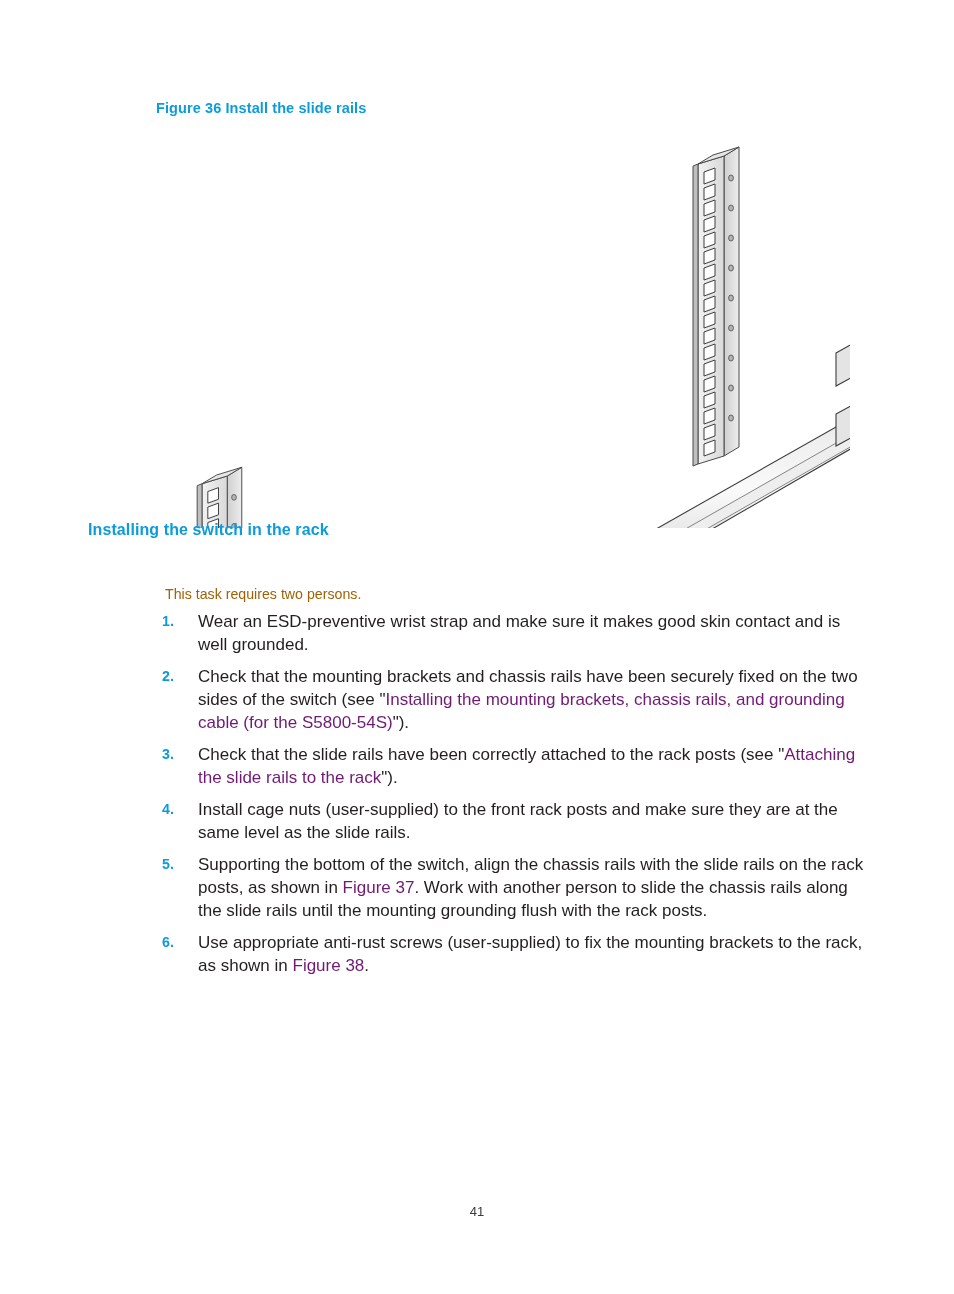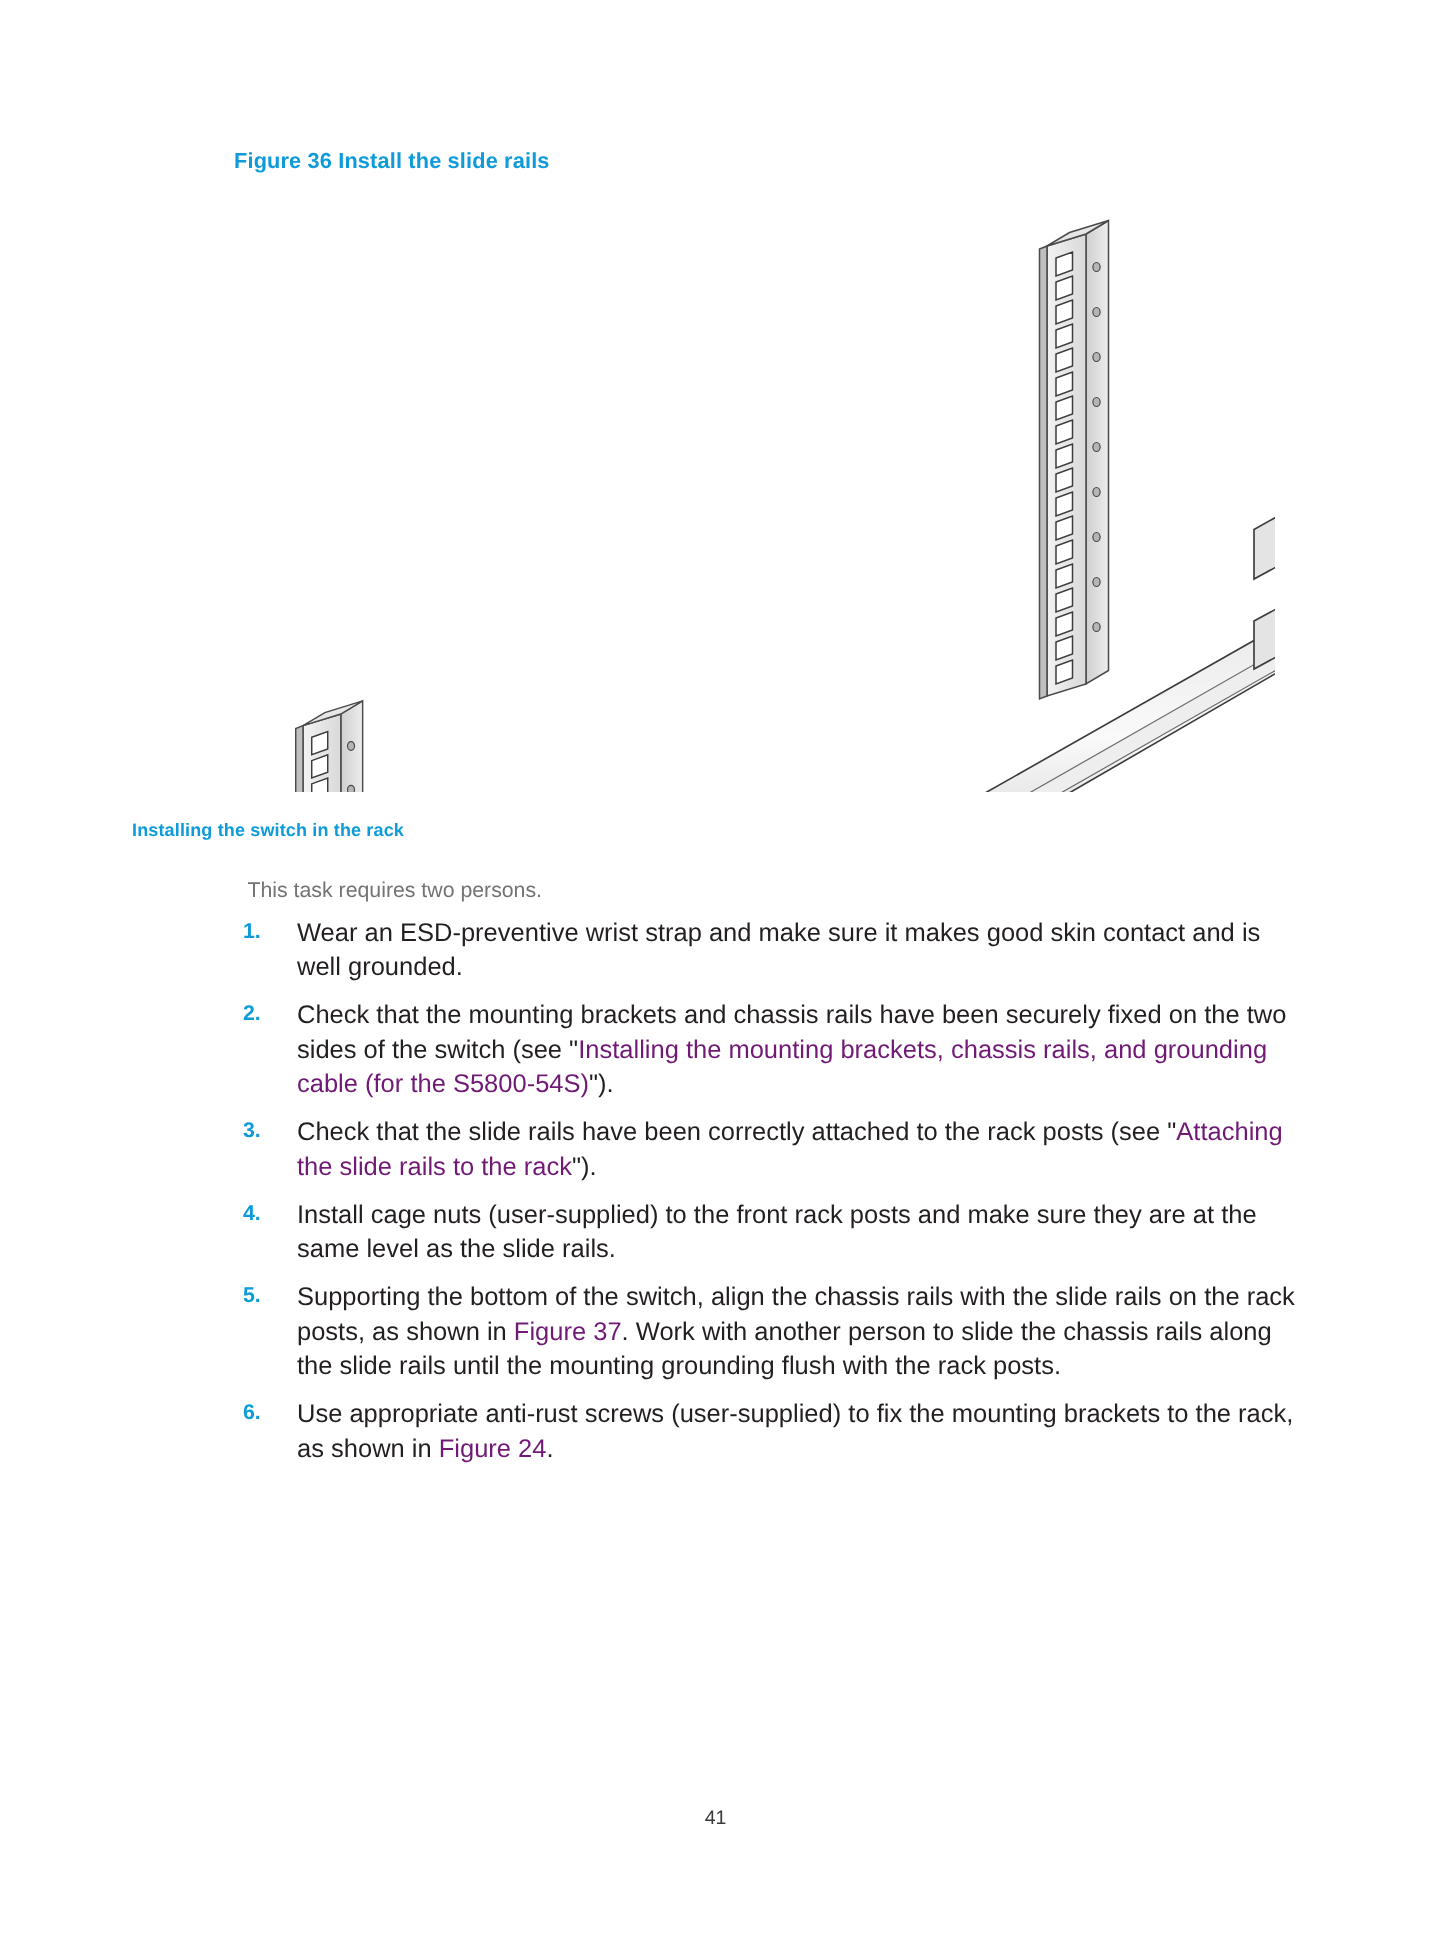--- a/index.html
+++ b/index.html
@@ -41,36 +41,36 @@
     top: 128px;
     width: 700px;
     height: 400px;
   }
   .figure-area svg { display: block; }
 
   
   .section-heading {
     position: absolute;
     left: 88px;
-    top: 546px;
-    font-size: 12px;
+    top: 521px;
+    font-size: 16px;
     font-weight: bold;
     color: #0d9bd9;
     letter-spacing: .1px;
     white-space: nowrap;
   }
 
   
   .intro {
     position: absolute;
     left: 165px;
     top: 584px;
     font-size: 14.2px;
     line-height: 20px;
-    color: #737373;
+    color: #a16207;
     white-space: nowrap;
   }
 
   .steps {
     position: absolute;
     left: 162px;
     top: 610px;
     width: 706px;
   }
   .step {
@@ -295,19 +295,19 @@
     <div class="step">
       <div class="step-num">4.</div>
       <div class="step-text"><span>Install cage nuts (user-supplied) to the front rack posts and make sure they are at the same level as the slide rails.</span></div>
     </div>
     <div class="step">
       <div class="step-num">5.</div>
       <div class="step-text"><span>Supporting the bottom of the switch, align the chassis rails with the slide rails on the rack posts, as shown in </span><span class="lnk">Figure 37</span><span>. Work with another person to slide the chassis rails along the slide rails until the mounting grounding flush with the rack posts.</span></div>
     </div>
     <div class="step">
       <div class="step-num">6.</div>
-      <div class="step-text"><span>Use appropriate anti-rust screws (user-supplied) to fix the mounting brackets to the rack, as shown in </span><span class="lnk">Figure 24</span><span>.</span></div>
+      <div class="step-text"><span>Use appropriate anti-rust screws (user-supplied) to fix the mounting brackets to the rack, as shown in </span><span class="lnk">Figure 38</span><span>.</span></div>
     </div>
   </div>
 
   <div class="page-number">41</div>
 
 </div>
 
 </body></html>

